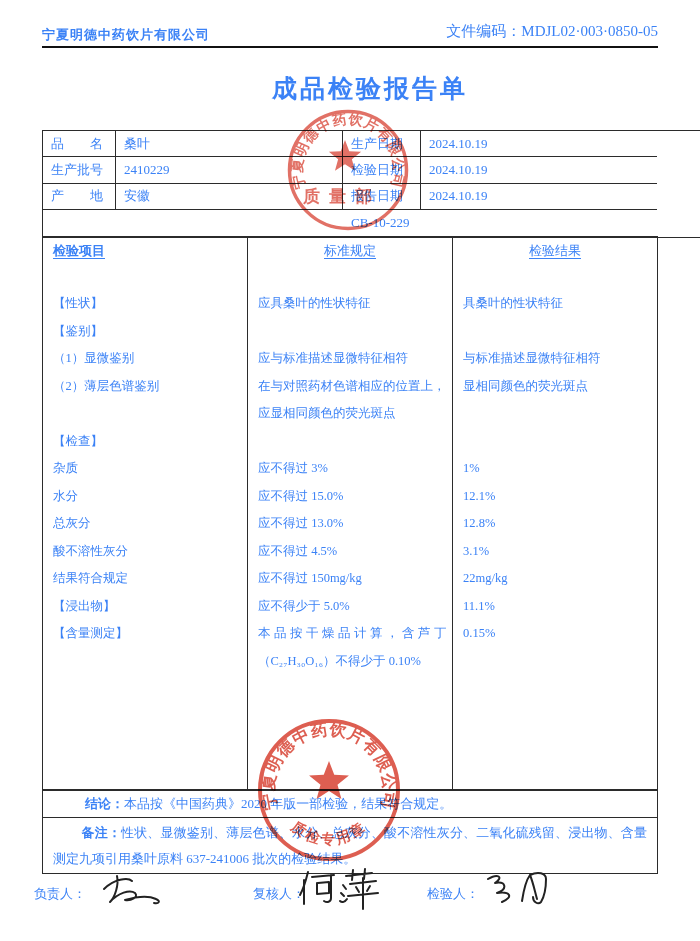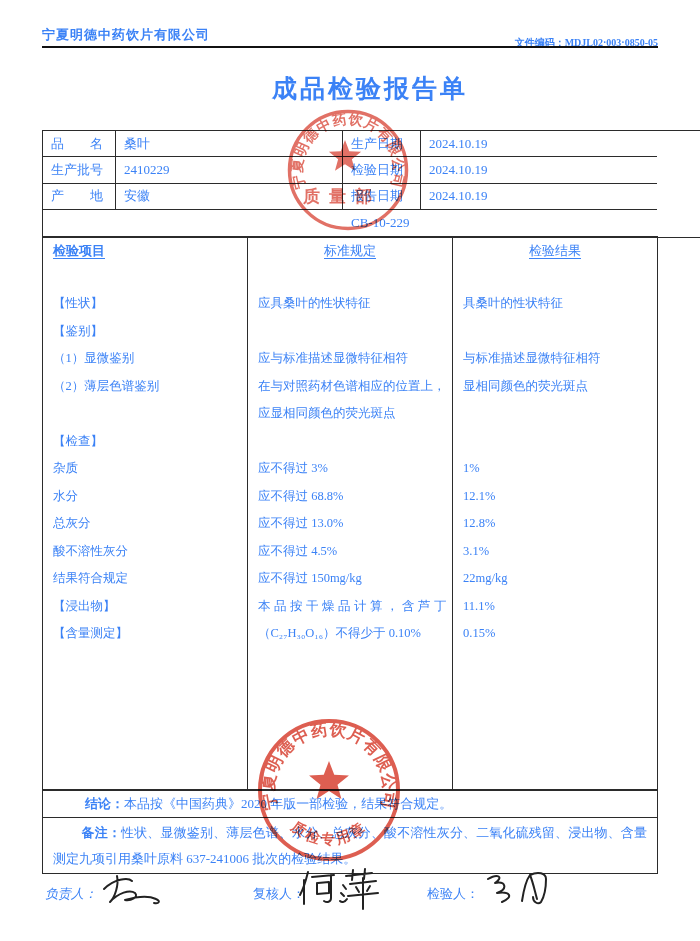--- a/index.html
+++ b/index.html
@@ -4,21 +4,21 @@
 <style>
   html,body{margin:0;padding:0;background:#e8e8e8;}
   .page{
     position:relative;width:700px;height:941px;background:#ffffff;
     font-family:"Liberation Serif","DejaVu Serif",serif;
     color:#3b82f6;overflow:hidden;margin:0 auto;
   }
   .abs{position:absolute;}
   
   .company{left:42px;top:26px;font-size:13px;font-weight:600;letter-spacing:1px;}
-  .doccode{right:42px;top:36px;font-size:10px;font-weight:700;}
+  .doccode{right:42px;top:22px;font-size:15px;font-weight:400;}
   .rule{left:42px;top:46px;width:616px;height:2px;background:#111;}
   .title{left:0;top:72px;width:700px;text-align:center;font-size:25px;font-weight:bold;letter-spacing:3px;padding-left:20px;}
   
   .info{left:42px;top:130px;width:692px;border:1px solid #2b2b2b;
         display:grid;grid-template-columns:73px 227px 78px 236px;grid-auto-rows:26.4px;
         font-size:13px;box-sizing:border-box;}
   .info>div{display:flex;align-items:center;padding:0 8px;border-right:1px solid #2b2b2b;border-bottom:1px solid #2b2b2b;box-sizing:border-box;white-space:nowrap;overflow:hidden;}
   .info>div.noright{border-right:none;}
   .info>div.nobottom{border-bottom:none;}
   .span2a{grid-column:1 / span 2;margin-top:48px;}
@@ -38,21 +38,21 @@
   
   .concl{left:42px;top:790px;width:616px;height:28px;border:1px solid #2b2b2b;box-sizing:border-box;
          line-height:26px;font-size:13px;padding-left:42px;white-space:nowrap;}
   .concl b{font-weight:bold;}
   .remarks{left:42px;top:818px;width:616px;height:56px;border:1px solid #2b2b2b;border-top:none;box-sizing:border-box;
            font-size:13px;padding:2px 10px 0 10px;line-height:26px;text-align:justify;}
   .remarks p{margin:0;text-indent:2.2em;}
   .remarks b{font-weight:bold;}
   
   .siglabel{top:885px;font-size:13px;}
-  .l1{left:45px;font-style:italic;} .l2{left:253px;} .l3{left:427px;}
+  .l1{left:34px;} .l2{left:253px;} .l3{left:427px;}
   .sig{position:absolute;}
   .sig path{fill:none;stroke:#222;stroke-width:2;stroke-linecap:round;stroke-linejoin:round;}
   
   .stamp{position:absolute;mix-blend-mode:multiply;pointer-events:none;}
   .stamp-top{left:278px;top:100px;opacity:0.72;}
   .stamp-bottom{left:249px;top:710px;opacity:0.82;}
   .stamp circle{fill:none;}
   .stamp text{font-family:"Liberation Serif","DejaVu Serif",serif;font-weight:bold;}
 </style>
 </head>
@@ -105,24 +105,25 @@
     </div>
     <div class="mcol mcol2">
       <div class="th center"><span>标准规定</span></div>
       <div class="line">应具桑叶的性状特征</div>
       <div class="line"></div>
       <div class="line">应与标准描述显微特征相符</div>
       <div class="line">在与对照药材色谱相应的位置上，</div>
       <div class="line">应显相同颜色的荧光斑点</div>
       <div class="line"></div>
       <div class="line">应不得过 3%</div>
-      <div class="line">应不得过 68.8%</div>
+      <div class="line">应不得过 15.0%</div>
       <div class="line">应不得过 13.0%</div>
       <div class="line">应不得过 4.5%</div>
       <div class="line">应不得过 150mg/kg</div>
+      <div class="line">应不得少于 5.0%</div>
       <div class="line jspace">本品按干燥品计算，含芦丁</div>
       <div class="line">（C₂₇H₃₀O₁₆）不得少于 0.10%</div>
     </div>
     <div class="mcol mcol3">
       <div class="th center"><span>检验结果</span></div>
       <div class="line">具桑叶的性状特征</div>
       <div class="line"></div>
       <div class="line">与标准描述显微特征相符</div>
       <div class="line">显相同颜色的荧光斑点</div>
       <div class="line"></div>

